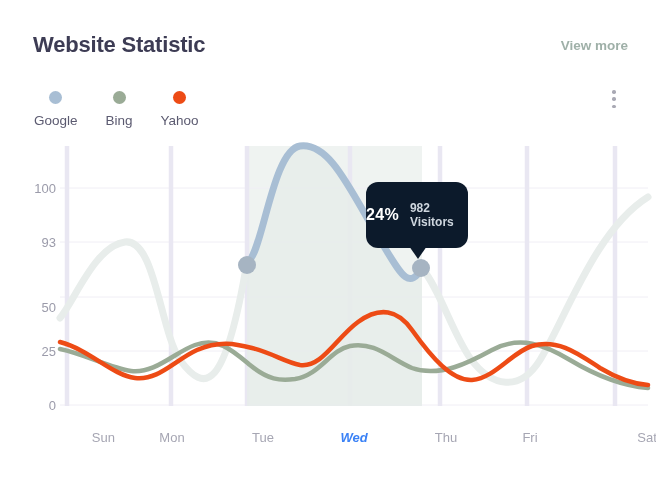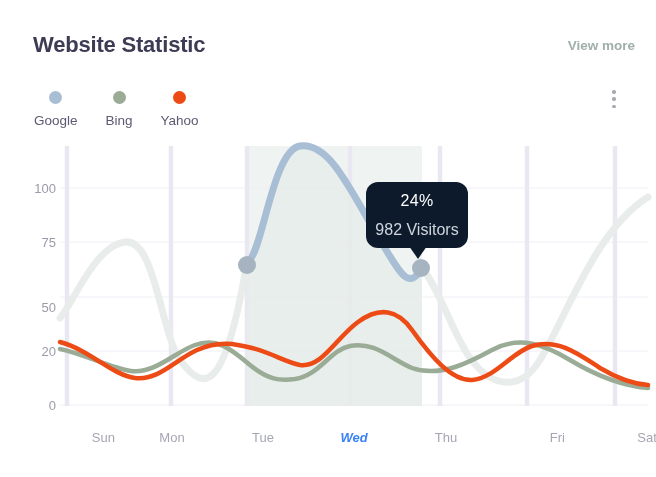--- a/index.html
+++ b/index.html
@@ -17,21 +17,21 @@
     overflow:hidden;
   }
 
   
   #page-title {
     position:absolute; left:33px; top:32px;
     font-size:22px; font-weight:bold;
     color:#3d3c54; letter-spacing:-0.2px;
   }
   #view-more {
-    position:absolute; right:21px; top:38px;
+    position:absolute; right:28px; top:38px;
     font-size:13.5px; font-weight:bold;
     color:#9fb0a8; cursor:pointer;text-align:center;
   }
 
   
   #legend {
     position:absolute; left:34px; top:91px;
     display:flex; align-items:center; gap:28px;
   }
   .legend-item { display:flex; align-items:center; gap:9px; cursor:pointer;flex-direction:column; }
@@ -58,32 +58,32 @@
     position:absolute; top:430px; width:70px; text-align:center;
     font-size:13px; color:#a6a6b3;
   }
   .x-tick-label.active { color:#3b82f6; font-weight:bold;font-style:italic; }
 
   
   #tooltip {
     position:absolute; left:366px; top:182px;
     width:102px; height:66px;
     background:#0c1a2b; border-radius:12px;
-    display:flex; flex-direction:column;
-    align-items:center; justify-content:center; gap:11px;
+    display:flex; flex-direction:row;
+    align-items:center; justify-content:center; gap:11px;font-weight:bold;
   }
   #tooltip-pointer {
     position:absolute; left:409px; top:246px;
     width:0; height:0;
     border-left:9px solid transparent;
     border-right:9px solid transparent;
     border-top:13px solid #0c1a2b;
   }
   #tooltip-percent { font-size:16px; color:#ffffff; letter-spacing:0.3px; }
-  #tooltip-visitors { font-size:16px; color:#ced6de; }
+  #tooltip-visitors { font-size:12px; color:#ced6de; }
 </style>
 </head>
 <body>
 
 <div id="card">
 
   <div id="page-title">Website Statistic</div>
   <div id="view-more">View more</div>
 
   <div id="legend">
@@ -152,31 +152,31 @@
                C220,340 236,344 252,348 C272,353 285,362 300,365
                C322,368 336,338 358,322 C380,306 398,310 412,330
                C432,358 452,381 472,380 C495,378 512,352 532,346
                C558,338 580,355 600,368 C620,380 635,384 648,385" fill="none" stroke="#ed4b15" stroke-width="4.5" stroke-linecap="round" stroke-linejoin="round"></path>
 
       <circle cx="247" cy="265" r="9" fill="#a6b4c2"></circle>
       <circle cx="421" cy="268" r="9" fill="#a6b4c2"></circle>
     </svg>
 
     <div class="y-tick-label" style="left:14px; top:181px;">100</div>
-    <div class="y-tick-label" style="left:14px; top:235px;">75</div>
+    <div class="y-tick-label" style="left:14px; top:235px;">93</div>
     <div class="y-tick-label" style="left:14px; top:300px;">50</div>
-    <div class="y-tick-label" style="left:14px; top:344px;">20</div>
+    <div class="y-tick-label" style="left:14px; top:344px;">25</div>
     <div class="y-tick-label" style="left:14px; top:398px;">0</div>
 
     <div class="x-tick-label" style="left:45px;text-align:right;">Sun</div>
     <div class="x-tick-label" style="left:137px;">Mon</div>
     <div class="x-tick-label" style="left:228px;">Tue</div>
     <div class="x-tick-label active" style="left:319px;">Wed</div>
     <div class="x-tick-label" style="left:411px;">Thu</div>
-    <div class="x-tick-label" style="left:495px;text-align:right;">Fri</div>
+    <div class="x-tick-label" style="left:495px;">Fri</div>
     <div class="x-tick-label" style="left:612px;">Sat</div>
 
     <div id="tooltip-pointer"></div>
     <div id="tooltip">
       <div id="tooltip-percent">24%</div>
       <div id="tooltip-visitors">982 Visitors</div>
     </div>
 
   </div>
 </div>

